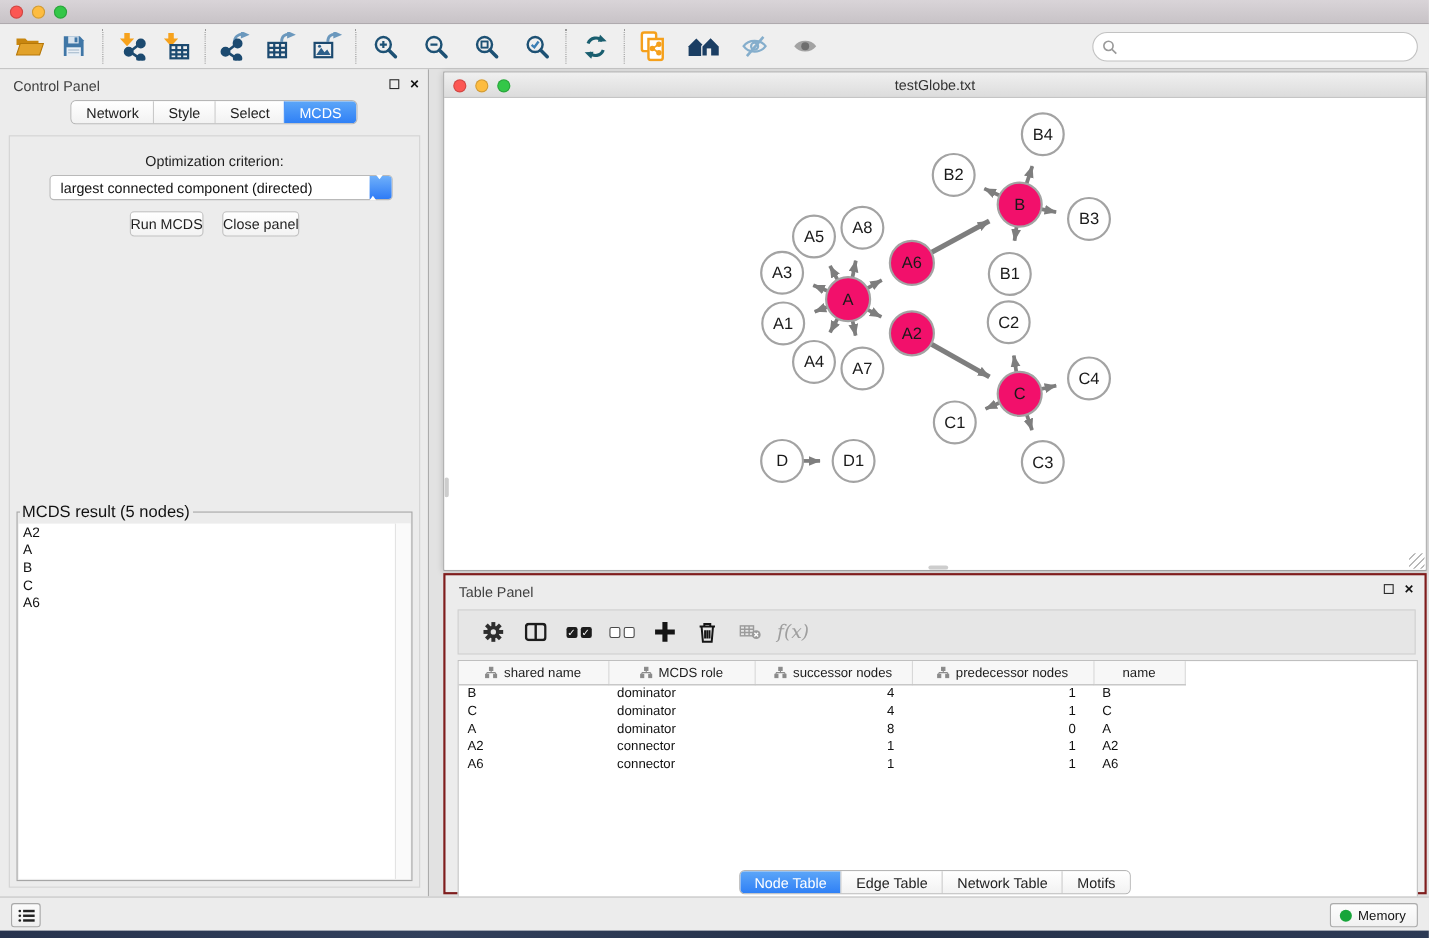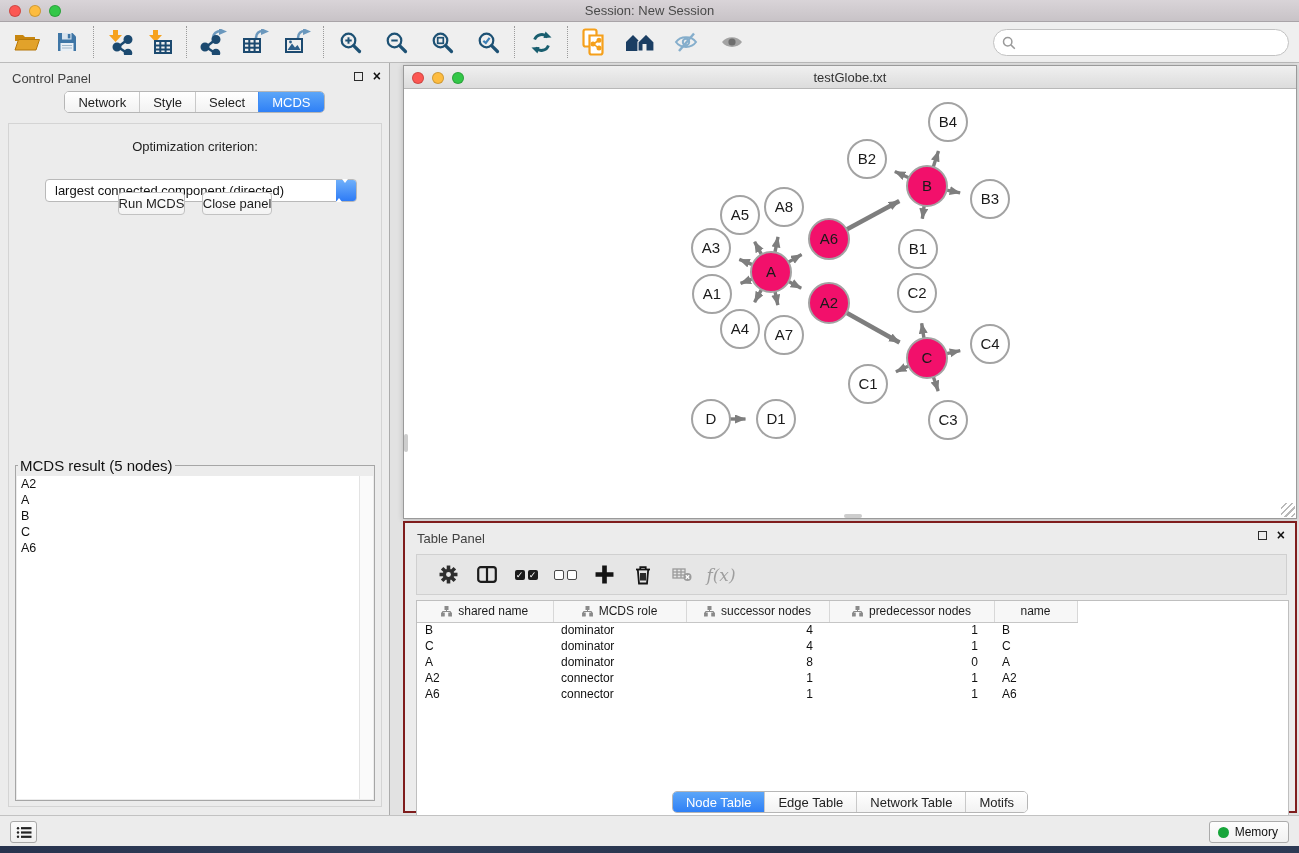--- a/index.html
+++ b/index.html
@@ -44,21 +44,21 @@
   .seg { padding:2px 13px; font-size:13px; color:#222; background:linear-gradient(#FFFFFF,#F2F2F2);
     border-left:1px solid #C9C9C9; line-height:17px; white-space:nowrap; cursor:default; }
   .seg:first-child { border-left:none; }
   .seg.active { background:linear-gradient(#5CA6F8,#2F80F6); color:#fff; border-left-color:#3E8CF7; }
   .cp-tabs-row { text-align:center; }
   .cp-box { position:absolute; left:8px; right:7px; top:60px; bottom:8px;
     border:1px solid #D4D4D4; background:#ECECEC; }
   .opt-label { position:absolute; top:15px; width:100%; text-align:center; font-size:13px; color:#1e1e1e; }
   .select { position:absolute; left:36px; top:35px; width:312px; height:23px; background:#fff;
     border:1px solid #B9B9B9; border-radius:4px; font-size:13px; color:#111;
-    line-height:21px; padding-left:9px;margin-top:20px; }
+    line-height:21px; padding-left:9px; }
   .stepper { position:absolute; right:0; top:0; width:20px; height:21px;
     background:linear-gradient(#6FB0FA,#2E7BF6); border-radius:0 3px 3px 0; }
   .chev-up { width:0; height:0; border-left:3.5px solid transparent; border-right:3.5px solid transparent;
     border-bottom:4.5px solid #fff; margin:4px auto 2px; }
   .chev-down { width:0; height:0; border-left:3.5px solid transparent; border-right:3.5px solid transparent;
     border-top:4.5px solid #fff; margin:0 auto; }
   .cp-buttons { position:absolute; top:68px; width:100%; text-align:center; }
   .mac-btn { display:inline-block; background:linear-gradient(#FFFFFF,#F3F3F3); border:1px solid #C2C2C2;
     border-radius:4px; font-size:13px; color:#1e1e1e; padding:3px 0; margin:0 6px; cursor:default; }
   .result-fieldset { position:absolute; left:6px; right:6px; top:333px; bottom:5px;
@@ -125,21 +125,20 @@
 <body>
 
 <div class="app">
 
   <div class="titlebar">
     <div class="lights">
       <span class="light red"></span>
       <span class="light yellow"></span>
       <span class="light green"></span>
     </div>
-    <div class="win-title">Session: New Session</div>
   </div>
 
   <div class="toolbar">
     <button class="tbtn">
       <svg width="26" height="22" viewBox="0 0 26 22">
         <path d="M1 4 h8 l2 2 h10 v4 H1 z" fill="#C8860F"></path>
         <path d="M1 19 L4.5 8.5 h21 L22 19 z" fill="#E2A22A" stroke="#B57708" stroke-width="1"></path>
       </svg>
     </button>
     <button class="tbtn tgap6">

